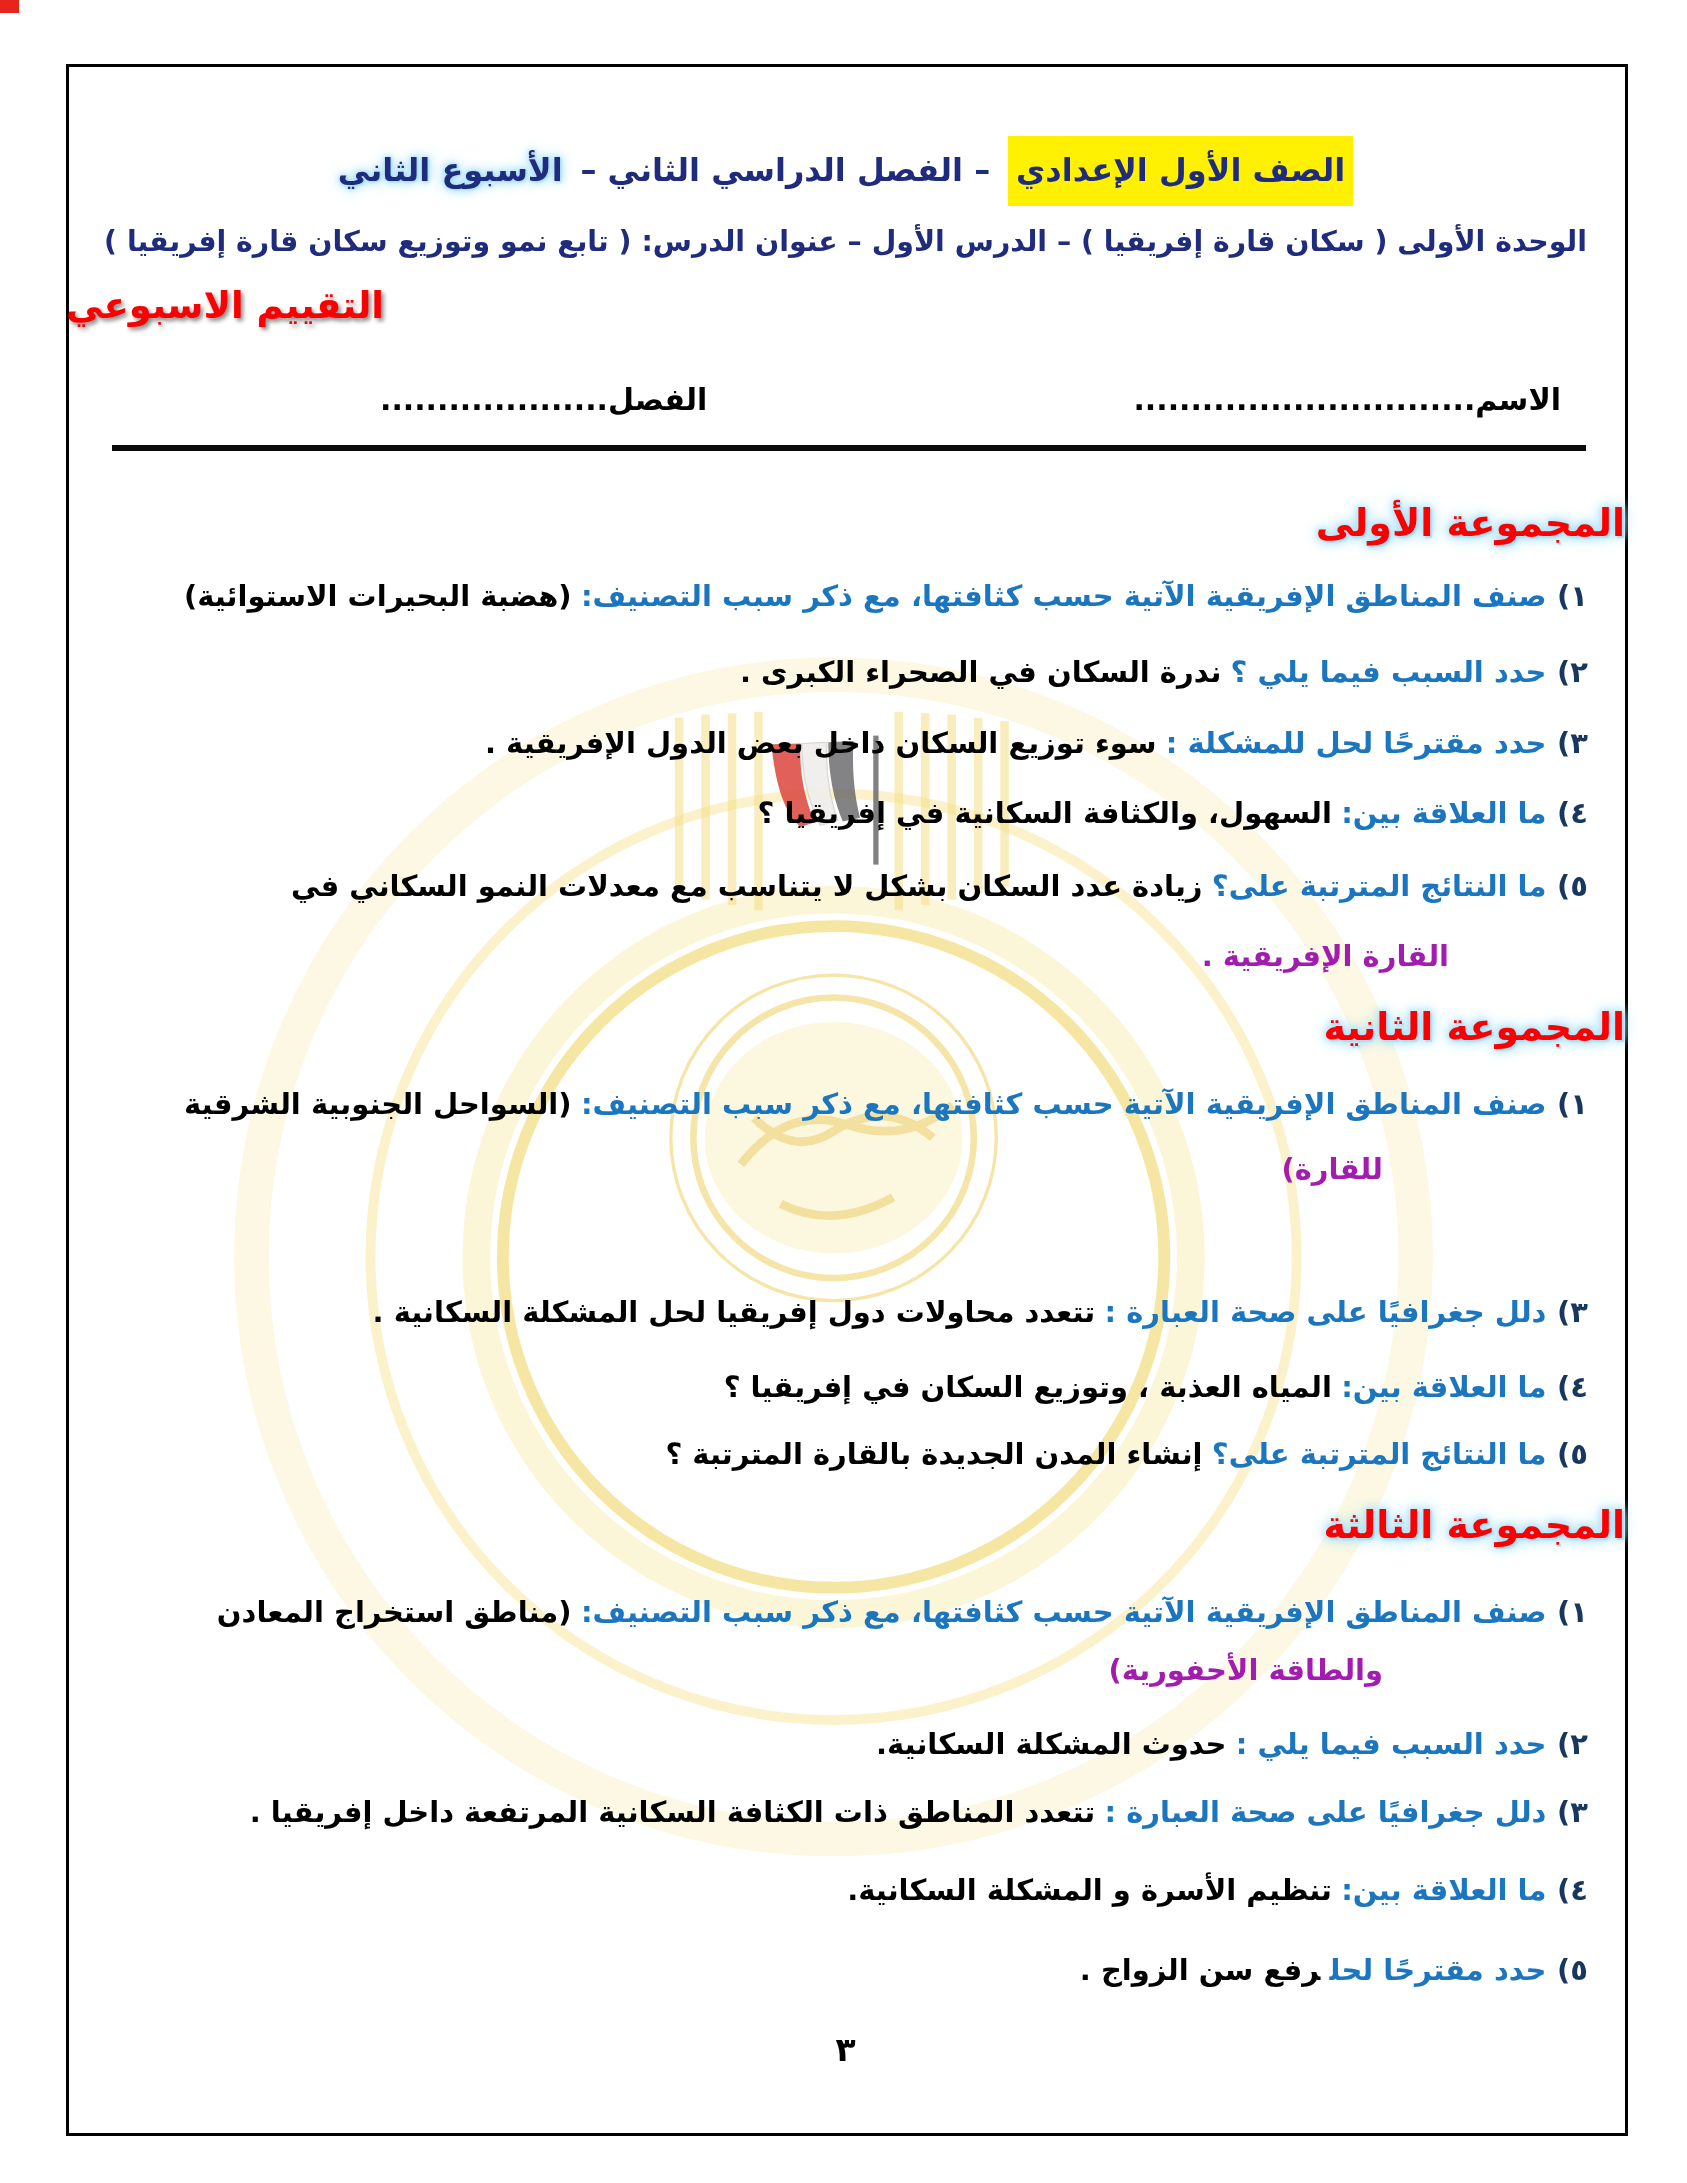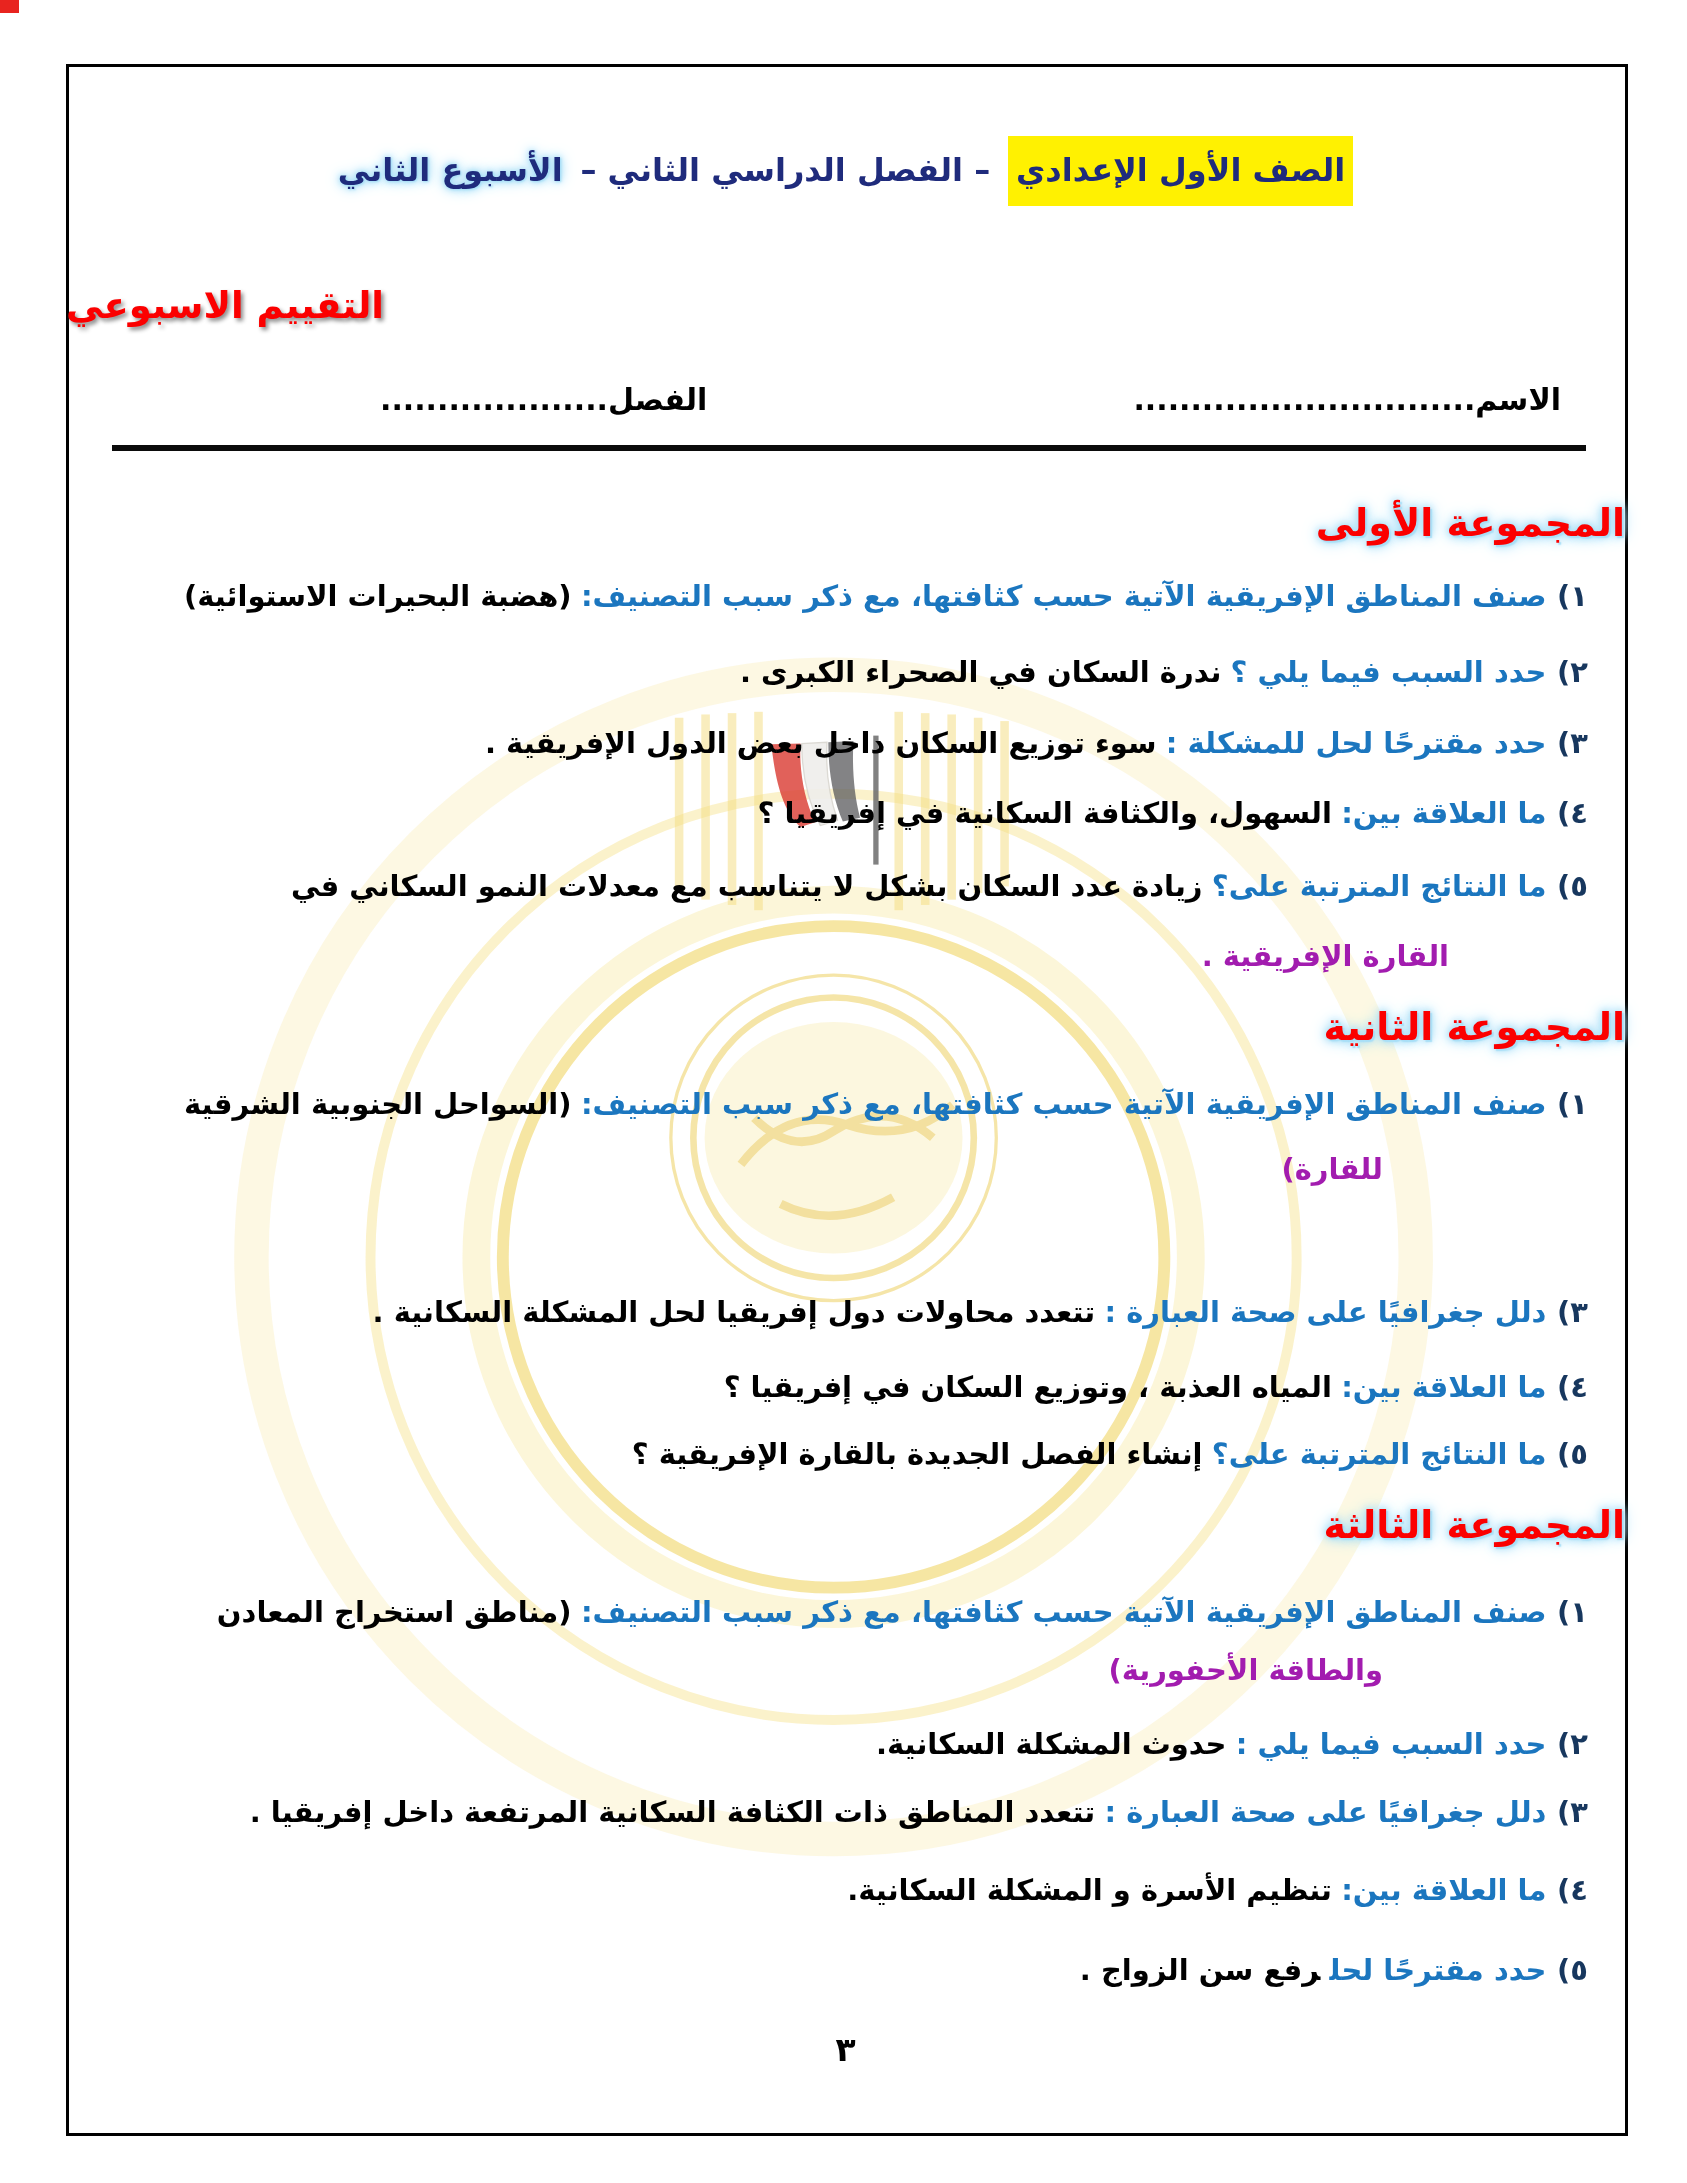--- a/index.html
+++ b/index.html
@@ -155,20 +155,21 @@
   <div class="frame"></div>
 
   <div class="textlayer">
 
     <div class="hline1">
       <span class="hl-yellow">الصف الأول الإعدادي</span>
       <span class="sep">– الفصل الدراسي الثاني –</span>
       <span class="hl-glow">الأسبوع الثاني</span>
     </div>
 
+    <div class="hline2">الوحدة الأولى ( سكان قارة إفريقيا )  –  الدرس الأول –  عنوان الدرس: ( تابع نمو وتوزيع سكان قارة إفريقيا )</div>
 
     <div class="htitle">التقييم الاسبوعي</div>
 
     <div class="name-row">الاسم..............................</div>
     <div class="class-row">الفصل....................</div>
 
     <div class="rule"></div>
 
     <div id="g1h" class="gheading">المجموعة الأولى</div>
 
@@ -195,21 +196,21 @@
       <span class="qnum">١)</span><span class="qlead">صنف المناطق الإفريقية  الآتية حسب كثافتها، مع ذكر سبب التصنيف:</span><span class="qtext">(السواحل الجنوبية الشرقية</span>
     </div>
     <div id="g2q1b" class="qline qcont">للقارة)</div>
     <div id="g2q3" class="qline">
       <span class="qnum">٣)</span><span class="qlead">دلل جغرافيًا على صحة العبارة :</span><span class="qtext">تتعدد محاولات دول إفريقيا  لحل المشكلة السكانية .</span>
     </div>
     <div id="g2q4" class="qline">
       <span class="qnum">٤)</span><span class="qlead">ما العلاقة بين:</span><span class="qtext">المياه العذبة ، وتوزيع السكان في إفريقيا ؟</span>
     </div>
     <div id="g2q5" class="qline">
-      <span class="qnum">٥)</span><span class="qlead">ما النتائج المترتبة على؟</span><span class="qtext">إنشاء الفصل الجديدة بالقارة الإفريقية ؟</span>
+      <span class="qnum">٥)</span><span class="qlead">ما النتائج المترتبة على؟</span><span class="qtext">إنشاء المدن الجديدة بالقارة المترتبة ؟</span>
     </div>
 
     <div id="g3h" class="gheading">المجموعة الثالثة</div>
 
     <div id="g3q1" class="qline">
       <span class="qnum">١)</span><span class="qlead">صنف المناطق الإفريقية  الآتية حسب كثافتها، مع ذكر سبب التصنيف:</span><span class="qtext">(مناطق استخراج المعادن</span>
     </div>
     <div id="g3q1b" class="qline qcont">والطاقة الأحفورية)</div>
     <div id="g3q2" class="qline">
       <span class="qnum">٢)</span><span class="qlead">حدد السبب فيما يلي :</span><span class="qtext">حدوث المشكلة السكانية.</span>

